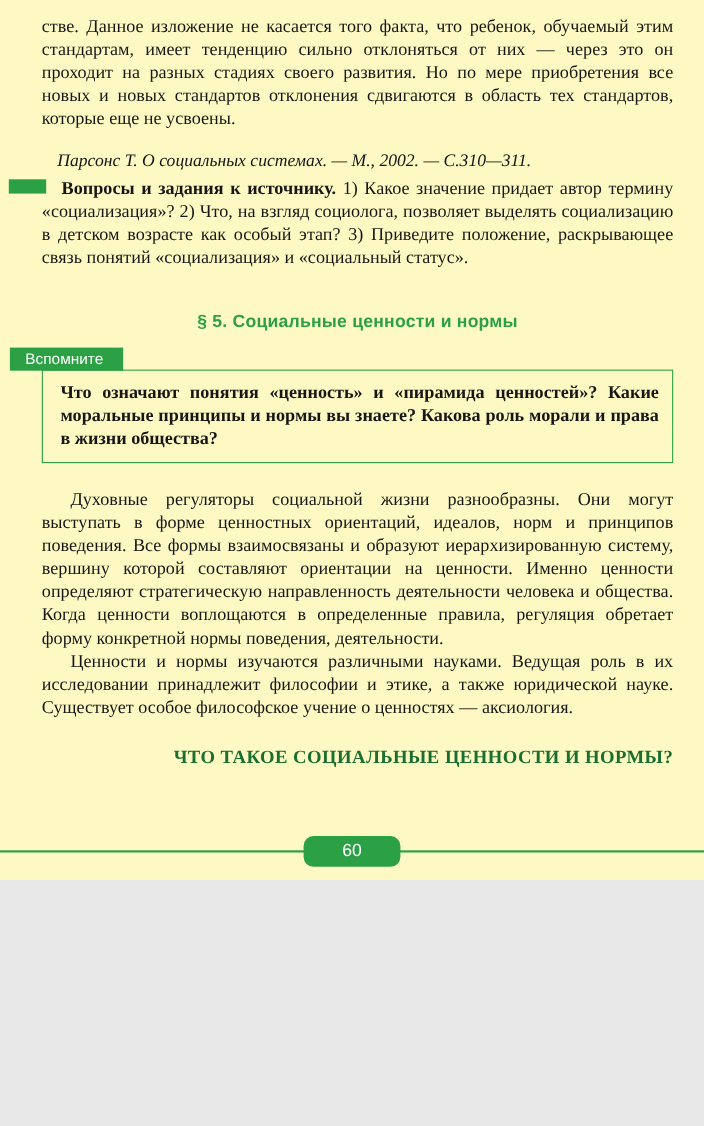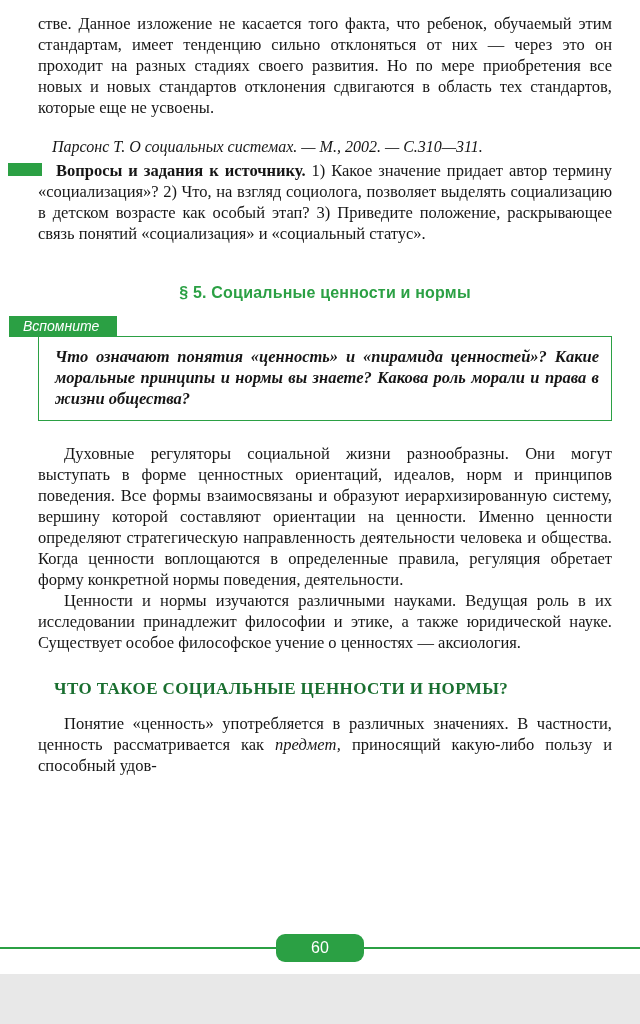--- a/index.html
+++ b/index.html
@@ -1,21 +1,21 @@
 <!DOCTYPE html>
 <html><head>
 <meta charset="utf-8">
 <style>
   html, body { margin: 0; padding: 0; background: #e8e8e8; }
   .page {
     position: relative;
     width: 640px;
-    height: 974px;
+    height: 800px;
     margin: 0 auto;
-    background: #ffffff;
+    background: #fef9c3;
     font-family: "Liberation Serif", serif;
     color: #161616;
     overflow: hidden;
   }
   .content { padding: 13px 28px 0 38px; }
 
   p { margin: 0; font-size: 16.5px; line-height: 21px; text-align: justify; }
 
   .source {
     font-style: italic;
@@ -43,21 +43,20 @@
     font-weight: bold;
     font-size: 16px;
     letter-spacing: 0.2px;
   }
 
   .remember-box {
     position: relative;
     border: 1.5px solid #2ba044;
     margin: 34px 0 0 0;
     padding: 9px 12px 11px 16px;
-    font-style: italic;
   }
   .remember-tab {
     position: absolute;
     top: -21px;
     left: -30px;
     height: 21px;
     line-height: 21px;
     padding: 0 18px 0 14px;
     background: #2ba044;
     color: #ffffff;
@@ -70,21 +69,21 @@
   .first-body { margin-top: 22px; }
   .indent { text-indent: 26px; }
 
   .subheading {
     margin: 26px 0 14px 16px;
     color: #1a6f30;
     font-family: "Liberation Serif", serif;
     font-weight: bold;
     font-size: 17px;
     letter-spacing: 0.4px;
-    text-align: left;
+    text-align: right;
   }
 
   .footer-line {
     position: absolute;
     left: 0;
     right: 0;
     bottom: 25px;
     height: 2px;
     background: #2ba044;
   }
@@ -123,21 +122,20 @@
     <div class="remember-box">
       <div class="remember-tab">Вспомните</div>
       <p class="remember-text">Что означают понятия «ценность» и «пирамида ценностей»? Какие моральные принципы и нормы вы знаете? Какова роль морали и права в жизни общества?</p>
     </div>
 
     <p class="para indent first-body">Духовные регуляторы социальной жизни разнообразны. Они могут выступать в форме ценностных ориентаций, идеалов, норм и принципов поведения. Все формы взаимосвязаны и образуют иерархизированную систему, вершину которой составляют ориентации на ценности. Именно ценности определяют стратегическую направленность деятельности человека и общества. Когда ценности воплощаются в определенные правила, регуляция обретает форму конкретной нормы поведения, деятельности.</p>
     <p class="para indent">Ценности и нормы изучаются различными науками. Ведущая роль в их исследовании принадлежит философии и этике, а также юридической науке. Существует особое философское учение о ценностях — аксиология.</p>
 
     <div class="subheading">ЧТО ТАКОЕ СОЦИАЛЬНЫЕ ЦЕННОСТИ И НОРМЫ?</div>
 
-    <p class="para indent"><span>Понятие «ценность» употребляется в различных значениях. В частности, ценность рассматривается как </span><i>предмет,</i><span> приносящий какую-либо пользу и способный удов-</span></p>
 
   </div>
 
   <div class="footer-line"></div>
   <div class="page-tab">
       <span>60</span>
     </div>
 </div>
 
 </body></html>

